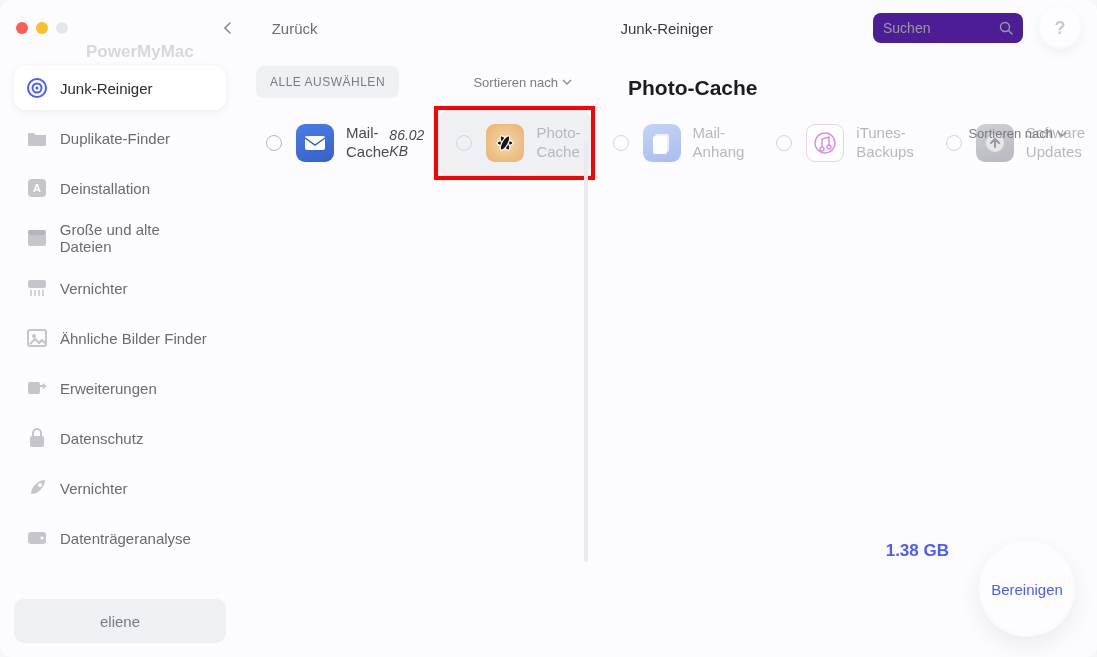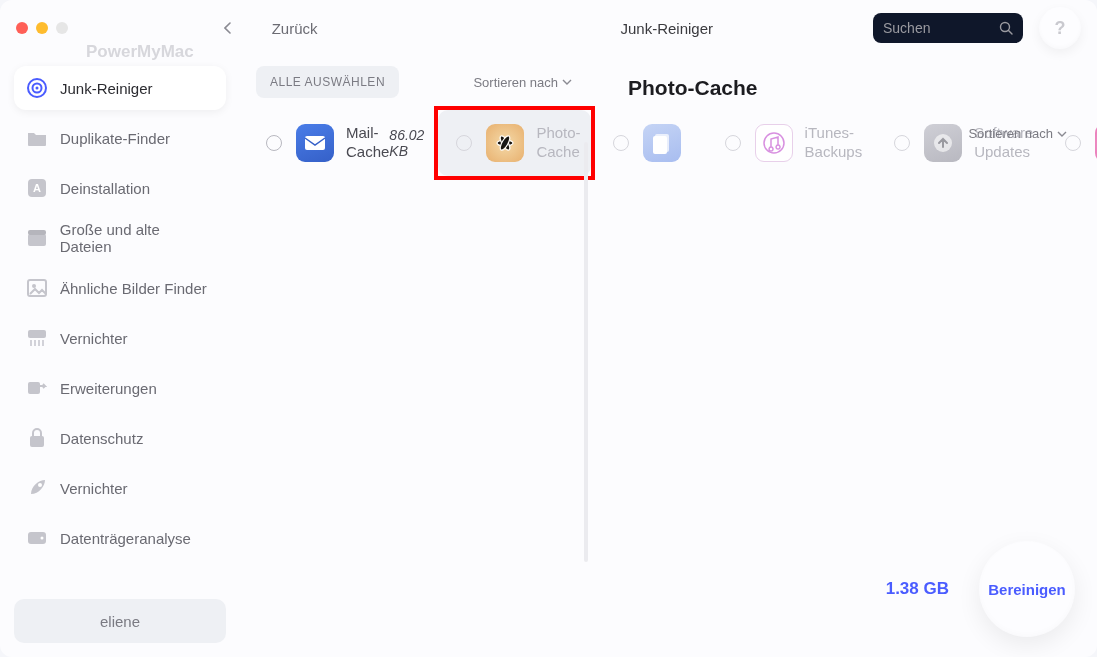--- a/index.html
+++ b/index.html
@@ -10,21 +10,21 @@
 .traffic { display: flex; gap: 8px; margin-right: 18px; }
 .dot { width: 12px; height: 12px; border-radius: 50%; }
 .dot.red { background: #ff5f57; }
 .dot.yellow { background: #febc2e; }
 .dot.green { background: #e6e6e6; }
 .app-name { color: #d7d7dc; font-size: 17px; font-weight: 600; margin-right: 30px; margin-top: 48px; }
 .back { display: flex; align-items: center; color: #6b6b73; font-size: 15px; cursor: pointer; gap: 36px; }
 .back svg { margin-right: 4px; }
 .header-spacer { flex: 1; }
 .header-title { color: #3a3a3e; font-size: 15px; margin-right: 160px; }
-.search { background: #0f172a; border-radius: 8px; height: 30px; width: 150px; display: flex; align-items: center; padding: 0 10px; color: #9a9aa0; font-size: 14px; margin-right: 16px; }
+.search { background: #4c1d95; border-radius: 8px; height: 30px; width: 150px; display: flex; align-items: center; padding: 0 10px; color: #9a9aa0; font-size: 14px; margin-right: 16px; }
 .search span { flex: 1; }
 .help-btn { width: 42px; height: 42px; border-radius: 50%; background: #fdfdff; box-shadow: 0 4px 12px rgba(0,0,0,0.05), inset 0 -2px 4px rgba(0,0,0,0.02); display: flex; align-items: center; justify-content: center; color: #c9c9cf; font-size: 18px; font-weight: 600; }
 
 .body { flex: 1; display: flex; }
 
 .sidebar { width: 240px; padding: 10px 14px 14px 14px; display: flex; flex-direction: column; }
 .side-item { display: flex; align-items: center; height: 44px; padding: 0 12px; border-radius: 12px; color: #6a6a72; font-size: 15px; cursor: pointer; margin-bottom: 6px; }
 .side-item.active { background: #fff; box-shadow: 0 2px 8px rgba(0,0,0,0.06); color: #2b2b30; font-weight: 500; }
 .side-icon { width: 22px; height: 22px; margin-right: 12px; display: flex; align-items: center; justify-content: center; }
 .side-spacer { flex: 1; }
@@ -47,23 +47,23 @@
 .row .size { color: #4a4a52; font-size: 14px; font-style: italic; }
 .highlight-box { position: absolute; left: -4px; top: -4px; right: -4px; bottom: -4px; border: 4px solid #ff0000; pointer-events: none; }
 
 .scroll-hint { position: absolute; right: 0; top: 86px; width: 4px; height: 420px; background: #ebebef; border-radius: 2px; }
 
 .right { flex: 1; padding: 20px 30px 0 40px; position: relative; }
 .r-title { font-size: 21px; font-weight: 700; color: #1c1c20; margin-bottom: 8px; }
 .r-desc { font-size: 14px; color: #7b7b83; line-height: 1.5; max-width: 330px; }
 .r-sort { position: absolute; right: 30px; top: 70px; color: #7b7b83; font-size: 13px; display: flex; align-items: center; }
 
-.footer { position: absolute; right: 22px; bottom: 20px; display: flex; align-items: center; gap: 30px; }
+.footer { position: absolute; right: 22px; bottom: 20px; display: flex; gap: 30px; }
 .total { color: #4a5cff; font-size: 17px; font-weight: 600; }
-.clean-btn { width: 96px; height: 96px; border-radius: 50%; background: #fdfdff; box-shadow: 0 8px 24px rgba(0,0,0,0.07), inset 0 -2px 6px rgba(0,0,0,0.02); display: flex; align-items: center; justify-content: center; color: #4a5cff; font-size: 15px; font-weight: 700; }
+.clean-btn { width: 96px; height: 96px; border-radius: 50%; background: #fdfdff; box-shadow: 0 8px 24px rgba(0,0,0,0.07), inset 0 -2px 6px rgba(0,0,0,0.02); display: flex; align-items: center; justify-content: center; color: #4a5cff; font-size: 15px; font-weight: 400; }
 
 
 .ic-mail { background: linear-gradient(160deg,#4a7de8,#3560c8); }
 .ic-photo { background: radial-gradient(circle,#f4d9a8,#e8b06e); }
 .ic-attach { background: linear-gradient(160deg,#c5d4f5,#a8bdf0); }
 .ic-itunes { background: #fff; border: 1px solid #e8d0ea; }
 .ic-upd { background: linear-gradient(160deg,#cfcfd6,#b8b8c0); }
 .ic-dl { background: radial-gradient(circle,#f5a8d0,#e878b8); }
 </style>
 </head>
@@ -131,38 +131,38 @@
             <svg width="20" height="18" viewBox="0 0 20 18">
               <rect x="1" y="5" width="18" height="12" rx="2" fill="#c5c5cc"></rect>
               <rect x="1" y="1" width="18" height="5" rx="2" fill="#b5b5bc"></rect>
             </svg>
           </span>
         <span>Große und alte Dateien</span>
       </div>
       <div class="side-item">
         <span class="side-icon">
             <svg width="20" height="18" viewBox="0 0 20 18">
-              <rect x="1" y="1" width="18" height="16" rx="2" fill="none" stroke="#c5c5cc" stroke-width="2"></rect>
-              <circle cx="7" cy="7" r="2" fill="#c5c5cc"></circle>
-              <path d="M3 15 l5 -5 l4 4 l3 -3 l4 4" stroke="#c5c5cc" stroke-width="2" fill="none"></path>
-            </svg>
-          </span>
-        <span>Ähnliche Bilder Finder</span>
-      </div>
-      <div class="side-item">
-        <span class="side-icon">
-            <svg width="20" height="18" viewBox="0 0 20 18">
               <rect x="1" y="1" width="18" height="8" rx="2" fill="#c5c5cc"></rect>
               <line x1="4" y1="11" x2="4" y2="17" stroke="#c5c5cc" stroke-width="1.5"></line>
               <line x1="8" y1="11" x2="8" y2="17" stroke="#c5c5cc" stroke-width="1.5"></line>
               <line x1="12" y1="11" x2="12" y2="17" stroke="#c5c5cc" stroke-width="1.5"></line>
               <line x1="16" y1="11" x2="16" y2="17" stroke="#c5c5cc" stroke-width="1.5"></line>
             </svg>
           </span>
         <span>Vernichter</span>
+      </div>
+      <div class="side-item">
+        <span class="side-icon">
+            <svg width="20" height="18" viewBox="0 0 20 18">
+              <rect x="1" y="1" width="18" height="16" rx="2" fill="none" stroke="#c5c5cc" stroke-width="2"></rect>
+              <circle cx="7" cy="7" r="2" fill="#c5c5cc"></circle>
+              <path d="M3 15 l5 -5 l4 4 l3 -3 l4 4" stroke="#c5c5cc" stroke-width="2" fill="none"></path>
+            </svg>
+          </span>
+        <span>Ähnliche Bilder Finder</span>
       </div>
       <div class="side-item">
         <span class="side-icon">
             <svg width="20" height="18" viewBox="0 0 20 18">
               <rect x="1" y="3" width="12" height="12" rx="2" fill="#c5c5cc"></rect>
               <path d="M13 7 h5 l-2 -2 M18 7 l-2 2" stroke="#c5c5cc" stroke-width="1.8" fill="none"></path>
             </svg>
           </span>
         <span>Erweiterungen</span>
       </div>
@@ -241,20 +241,21 @@
           <div class="label">Photo-Cache</div>
         </div>
         <div class="row dim">
           <div class="rb"></div>
           <div class="ico ic-attach">
               <svg width="20" height="22" viewBox="0 0 20 22">
                 <rect x="3" y="2" width="14" height="18" rx="2" fill="#fff" opacity="0.7"></rect>
                 <rect x="1" y="4" width="14" height="18" rx="2" fill="#fff"></rect>
               </svg>
             </div>
+          <div class="label">Mail-Anhang</div>
         </div>
         <div class="row dim">
           <div class="rb"></div>
           <div class="ico ic-itunes">
               <svg width="24" height="24" viewBox="0 0 24 24">
                 <circle cx="12" cy="12" r="10" fill="none" stroke="#d890e0" stroke-width="1.5"></circle>
                 <path d="M9 16 a2 2 0 1 0 0.1 0 M9 16 v-8 l7 -2 v8 a2 2 0 1 0 0.1 0" stroke="#d890e0" stroke-width="1.5" fill="none"></path>
               </svg>
             </div>
           <div class="label">iTunes-Backups</div>

